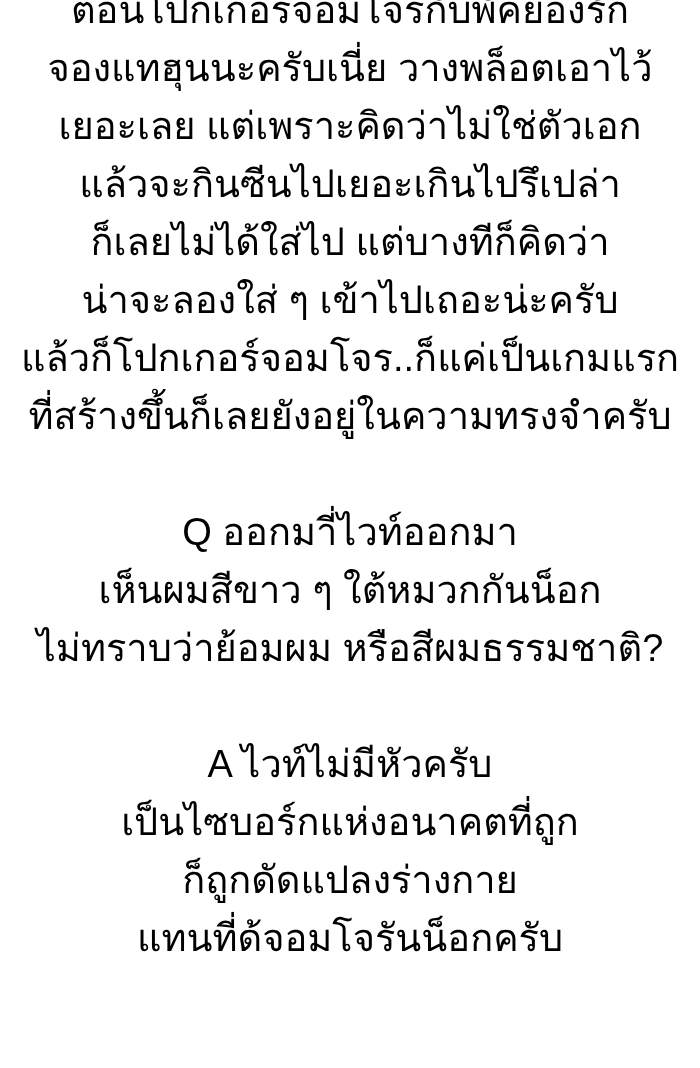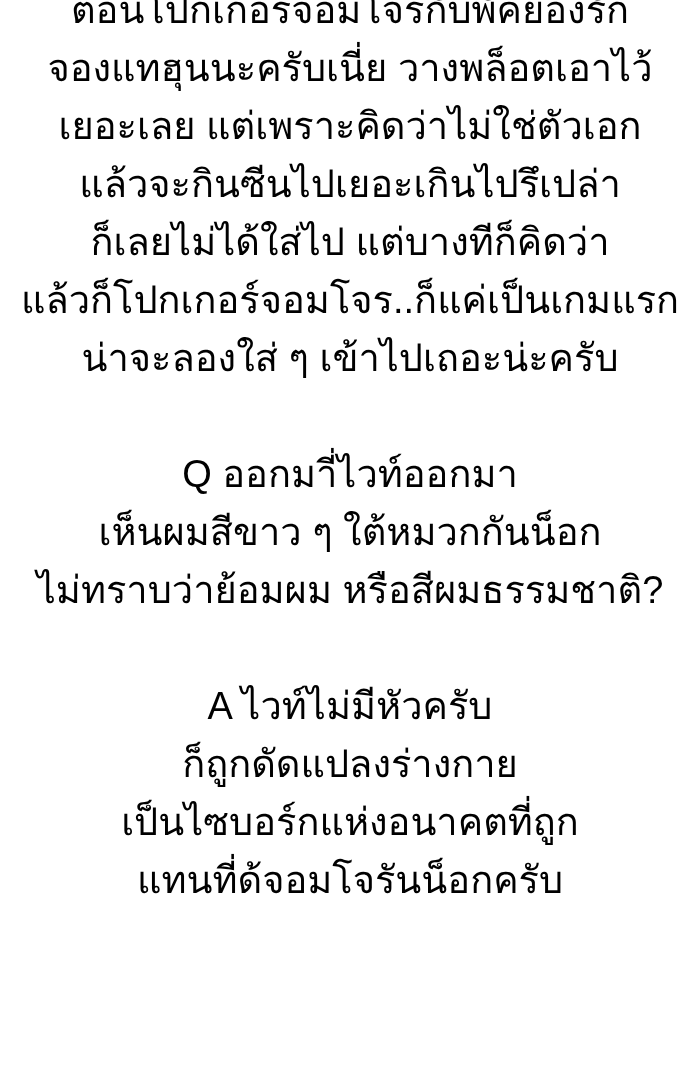--- a/index.html
+++ b/index.html
@@ -34,34 +34,35 @@
 <body>
 
 <div class="doc">
 
   <div>
     <div class="line">ตอนโปกเกอร์จอมโจรกับพัคยองรัก</div>
     <div class="line">จองแทฮุนนะครับเนี่ย วางพล็อตเอาไว้</div>
     <div class="line">เยอะเลย แต่เพราะคิดว่าไม่ใช่ตัวเอก</div>
     <div class="line">แล้วจะกินซีนไปเยอะเกินไปรึเปล่า</div>
     <div class="line">ก็เลยไม่ได้ใส่ไป แต่บางทีก็คิดว่า</div>
+    <div class="line">น่าจะลองใส่ ๆ เข้าไปเถอะน่ะครับ</div>
     <div class="line">แล้วก็โปกเกอร์จอมโจร..ก็แค่เป็นเกมแรก</div>
-    <div class="line">น่าจะลองใส่ ๆ เข้าไปเถอะน่ะครับ</div>
+    <div class="line">ที่สร้างขึ้นก็เลยยังอยู่ในความทรงจำครับ</div>
   </div>
 
   <div class="blank-line"></div>
 
   <div>
     <div class="line">Q ออกมาี่ไวท์ออกมา</div>
     <div class="line">เห็นผมสีขาว ๆ ใต้หมวกกันน็อก</div>
     <div class="line">ไม่ทราบว่าย้อมผม หรือสีผมธรรมชาติ?</div>
   </div>
 
   <div class="blank-line"></div>
 
   <div>
     <div class="line">A ไวท์ไม่มีหัวครับ</div>
+    <div class="line">เป็นไซบอร์กแห่งอนาคตที่ถูก</div>
     <div class="line">ก็ถูกดัดแปลงร่างกาย</div>
-    <div class="line">เป็นไซบอร์กแห่งอนาคตที่ถูก</div>
     <div class="line">แทนที่ด้จอมโจรันน็อกครับ</div>
   </div>
 
 </div>
 
 </body></html>

